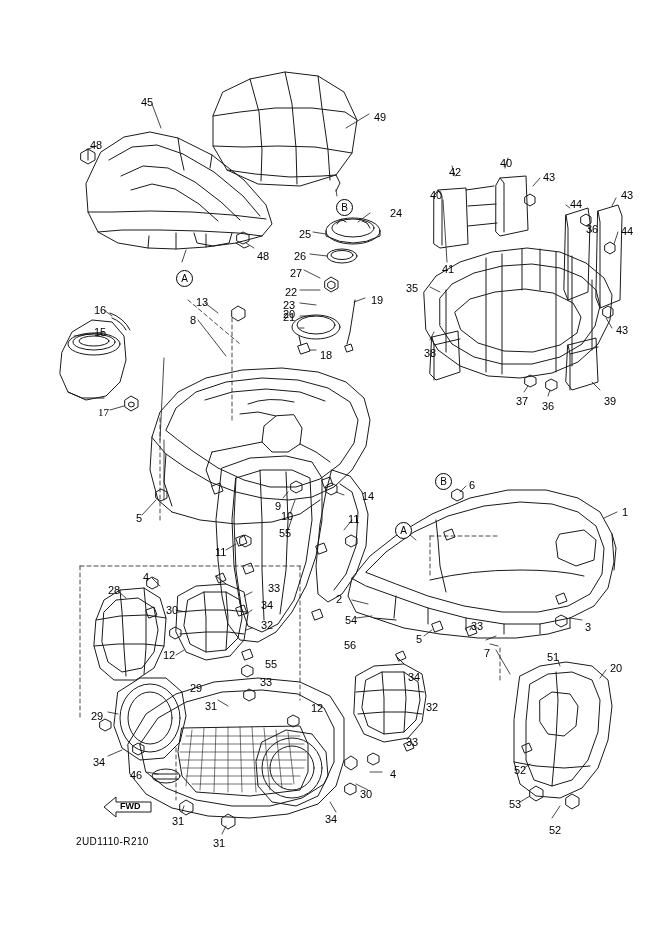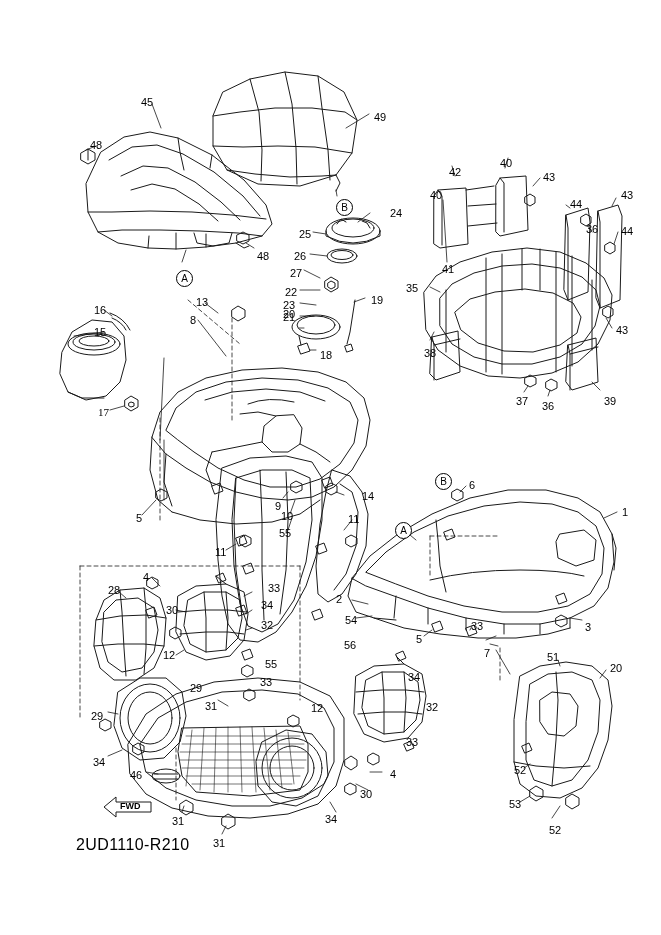--- a/index.html
+++ b/index.html
@@ -45,21 +45,21 @@
     font-size: 10px;
     line-height: 15px;
     text-align: center;
     color: #000;
     background: #fff;
   }
   #diagram-code {
     position: absolute;
     left: 76px;
     top: 836px;
-    font-size: 16px;
+    font-size: 10px;
     letter-spacing: 0.4px;
     color: #000;
   }
   #fwd-arrow {
     position: absolute;
     left: 104px;
     top: 796px;
     width: 48px;
     height: 22px;
   }

